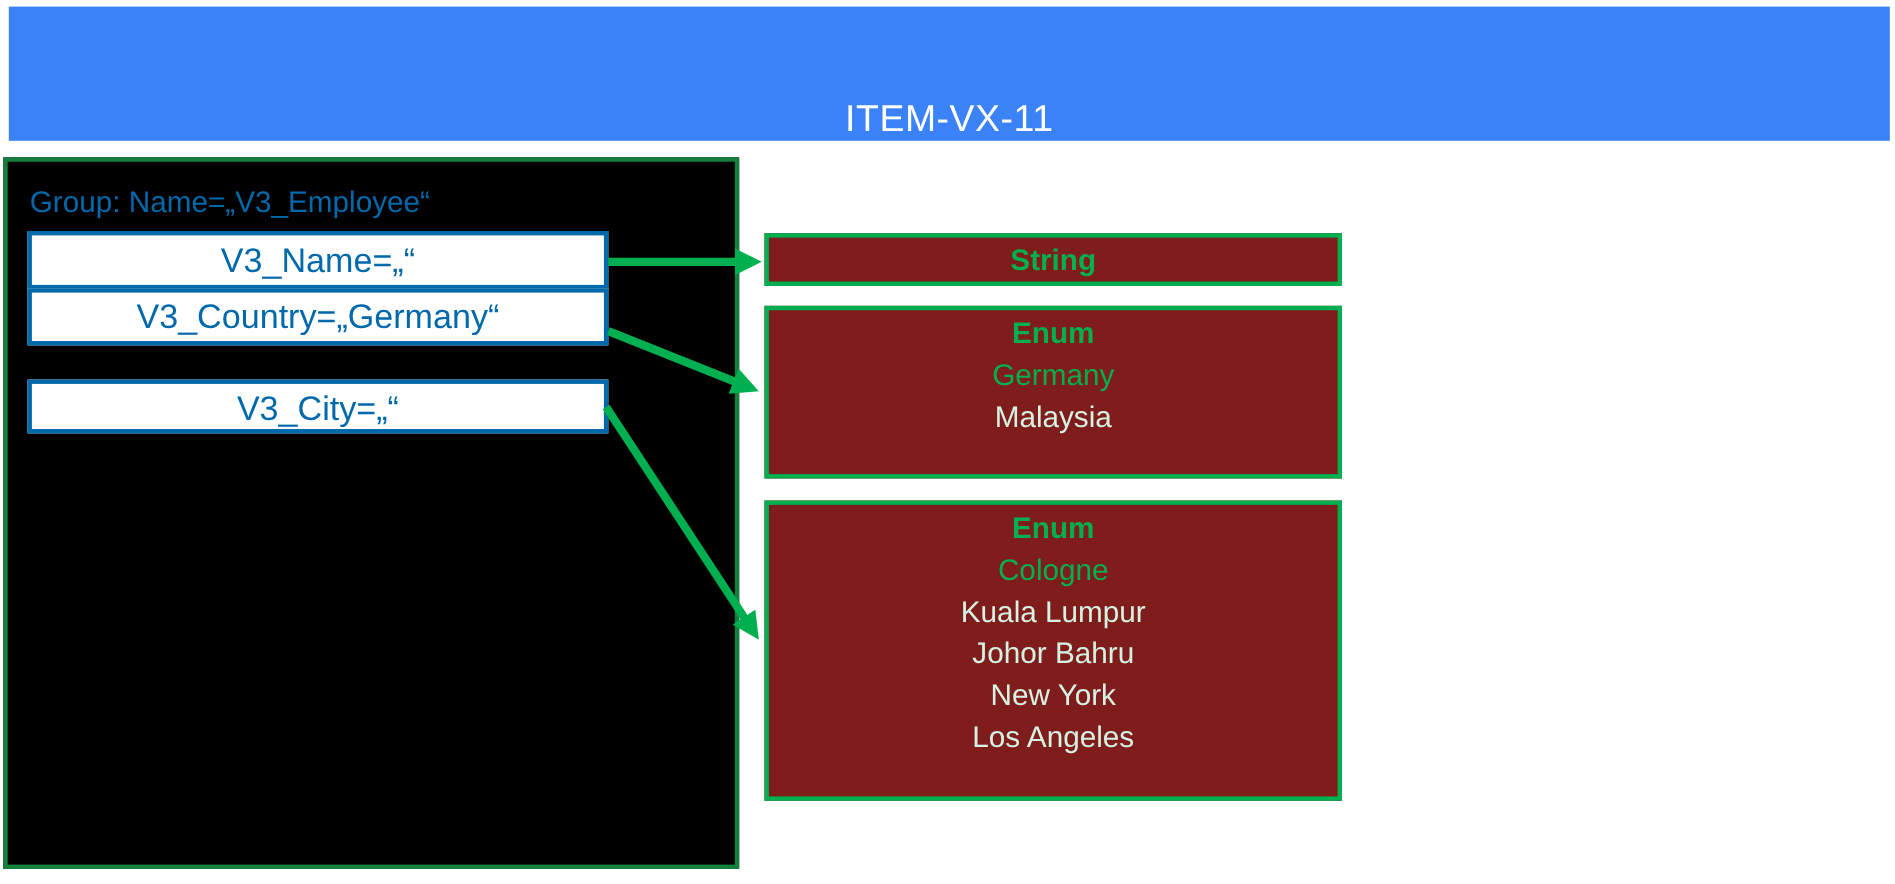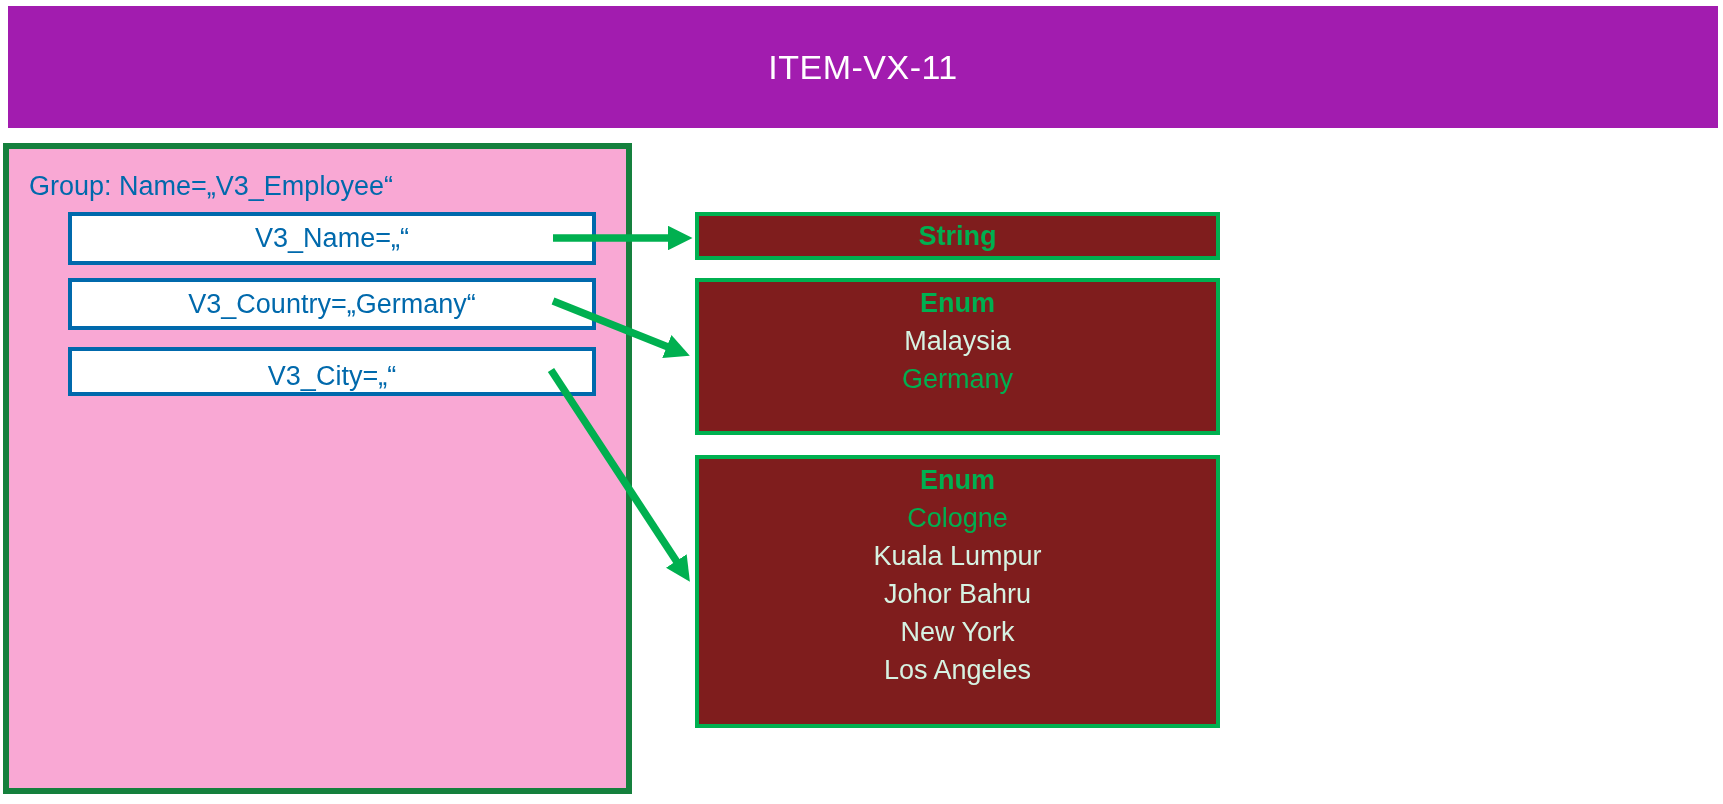--- a/index.html
+++ b/index.html
@@ -16,64 +16,64 @@
     overflow: hidden;
   }
 
   
   .title-bar {
     position: absolute;
     left: 8px;
     top: 6px;
     width: 1710px;
     height: 122px;
-    background: #a21caf;
+    background: #3b82f6;
     display: flex;
-    align-items: center;
+    align-items: flex-end;
     justify-content: center;
   }
   .title-bar .title {
     color: #ffffff;
     font-size: 34px;
     letter-spacing: 0.5px;
   }
 
   
   .group-box {
     position: absolute;
     left: 3px;
     top: 143px;
     width: 617px;
     height: 639px;
-    border: 6px solid #15803d;
-    background: #f9a8d4;
+    border: 4px solid #15803d;
+    background: #000000;
+    padding-left: 44px;
   }
   .group-label {
     position: absolute;
     left: 20px;
     top: 22px;
     color: #0069AC;
     font-size: 27px;
     white-space: nowrap;
   }
   .field-box {
     position: absolute;
     left: 18px;
     width: 520px;
     border: 4px solid #0069AC;
     background: #ffffff;
     display: flex;
     align-items: center;
     justify-content: center;
     color: #0069AC;
-    font-size: 27px;
-    margin-left: 41px;
+    font-size: 31px;
   }
   .field-name    { top: 63px;  height: 45px; }
-  .field-country { top: 129px; height: 44px; }
+  .field-country { top: 115px; height: 44px; }
   .field-city    { top: 198px; height: 41px; align-items: flex-end; }
 
   
   .target-box {
     position: absolute;
     left: 695px;
     width: 517px;
     border: 4px solid #00B050;
     background: #7f1d1d;
     color: #00B050;
@@ -127,22 +127,22 @@
       <span>V3_City=„“</span>
     </div>
   </section>
 
   <section class="target-box string-box">
     <div class="target-title">String</div>
   </section>
 
   <section class="target-box enum-country-box">
     <div class="target-title">Enum</div>
+    <div class="option">Germany</div>
     <div class="option faded">Malaysia</div>
-    <div class="option">Germany</div>
   </section>
 
   <section class="target-box enum-city-box">
     <div class="target-title">Enum</div>
     <div class="option">Cologne</div>
     <div class="option faded">Kuala Lumpur</div>
     <div class="option faded">Johor Bahru</div>
     <div class="option faded">New York</div>
     <div class="option faded">Los Angeles</div>
   </section>

